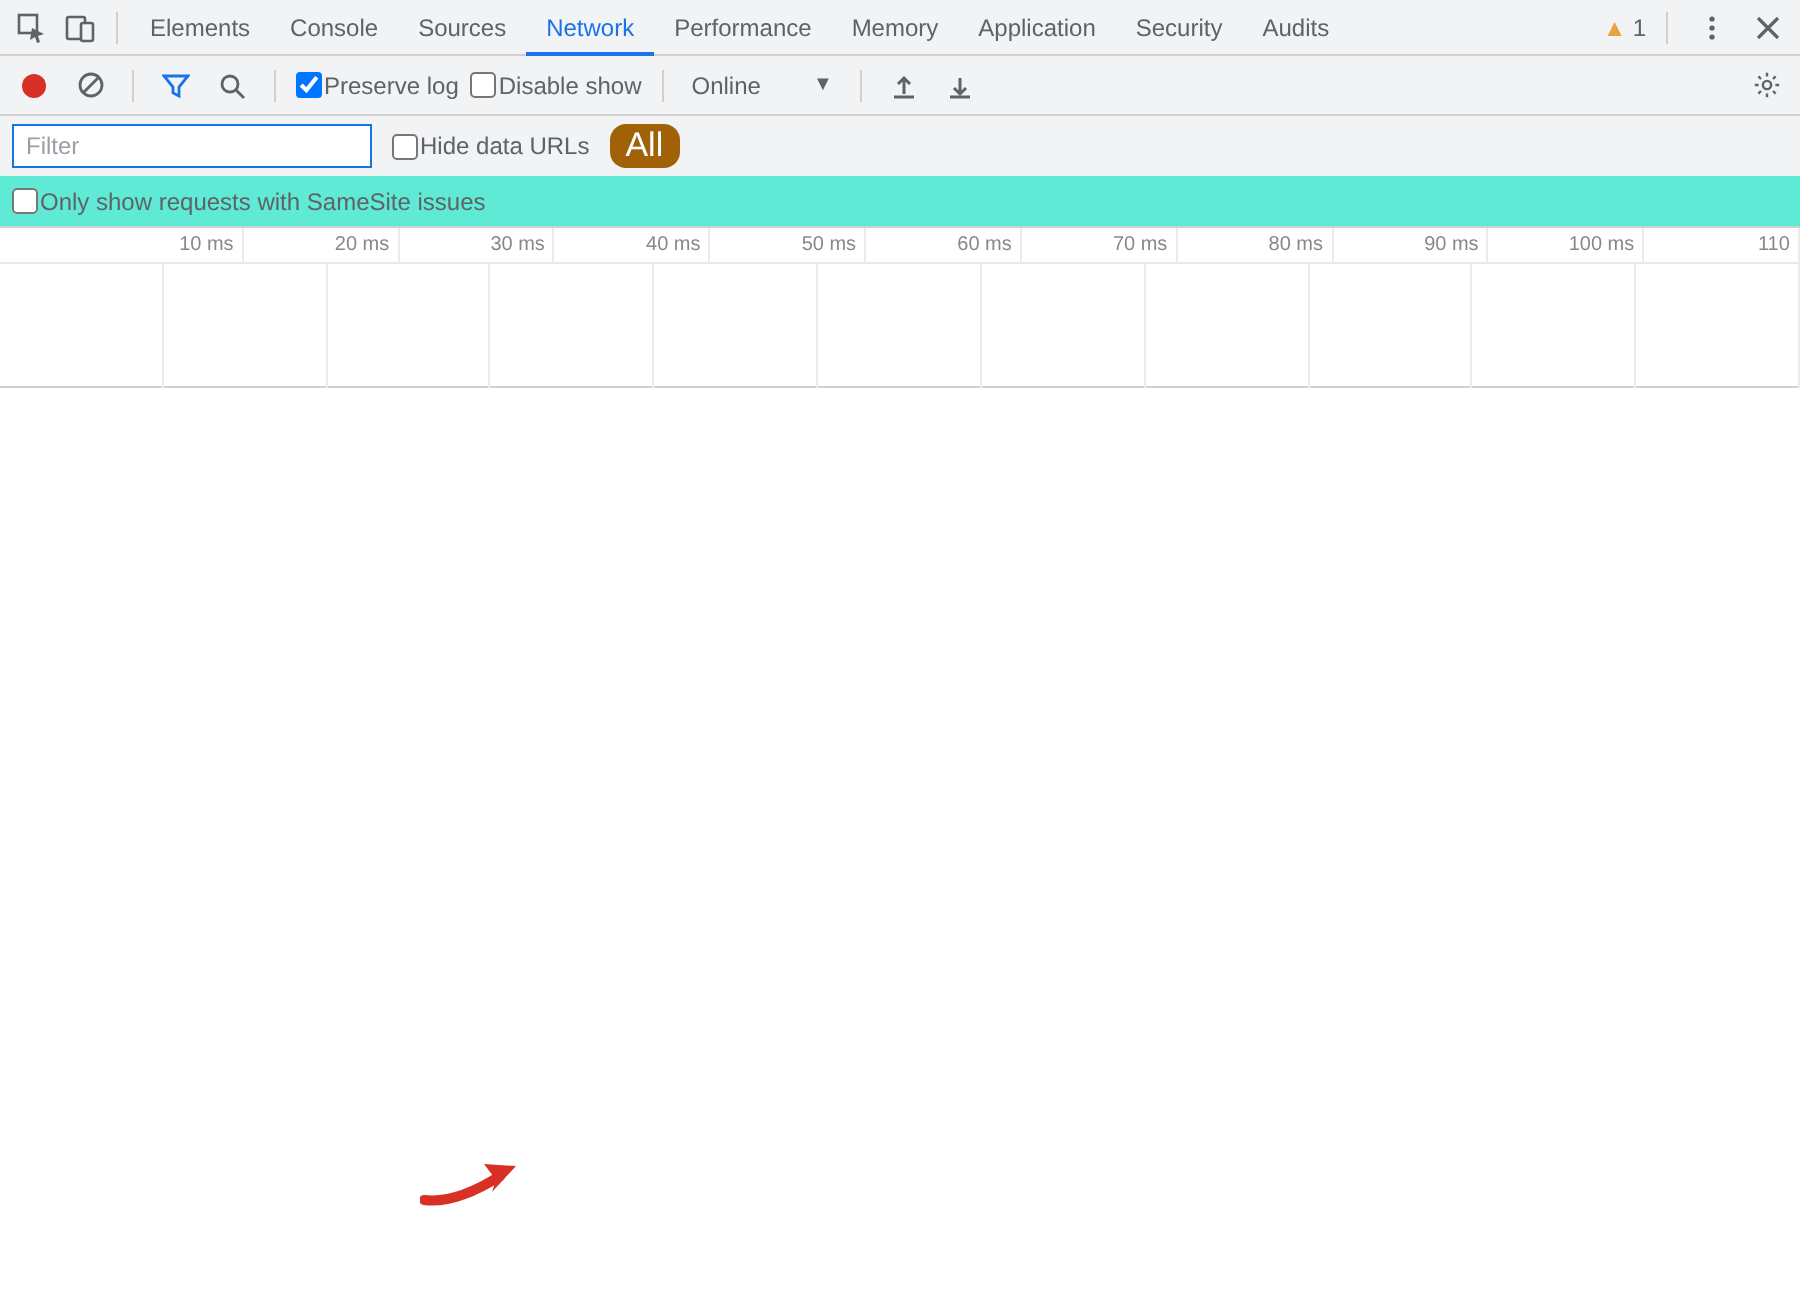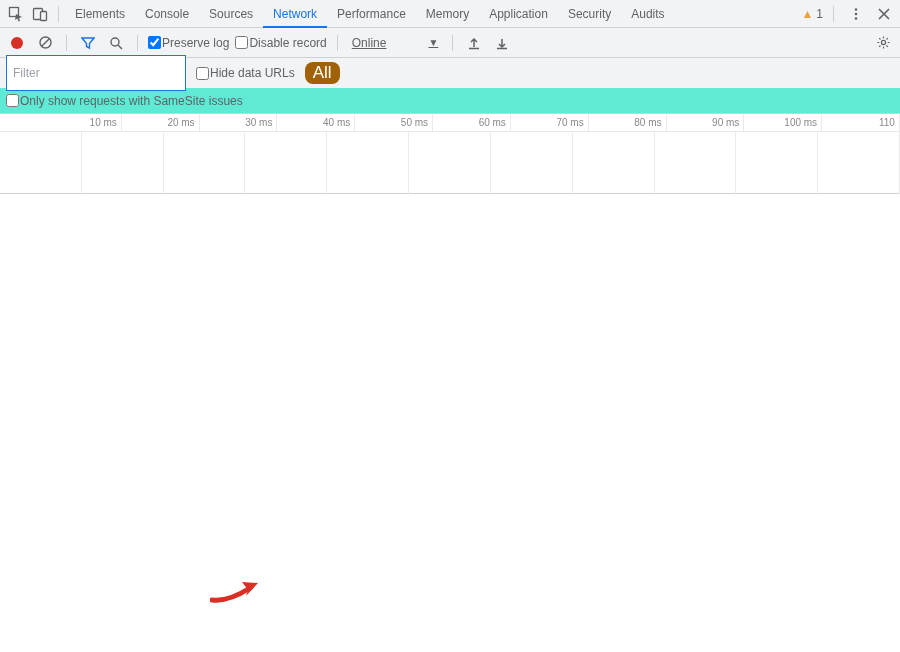--- a/index.html
+++ b/index.html
@@ -74,41 +74,40 @@
   color: #5f6368;
   cursor: pointer;
 }
 .icon-btn.blue { color: #1a73e8; }
 .chk {
   display: flex; align-items: center; gap: 1px;
   color: #5f6368;
 }
 .chk input { margin: 0; }
 .throttle {
-  display: flex; align-items: center; gap: 20px;
+  display: flex; align-items: center; gap: 4px;
   padding: 0 4px;
-  text-decoration: underline;
 }
 .throttle .arrow { font-size: 10px; color: #5f6368; }
 .settings-right {
   margin-left: auto;
   display: flex;
   align-items: center;
 }
 .filter-row {
   display: flex;
   align-items: center;
   height: 30px;
   padding: 3px 6px;
   gap: 10px;
   background: #f1f3f4;
 }
 .filter-input {
   width: 180px;
-  height: 36px;
+  height: 22px;
   border: 1px solid #1a73e8;
   outline: none;
   padding: 0 6px;
   font-size: 12px;
   color: #5f6368;
   background: #fff;
 }
 .filter-input::placeholder { color: #9aa0a6; }
 .type-pill {
   background: #a16207;
@@ -275,21 +274,21 @@
         <line x1="9" y1="9" x2="13" y2="13" stroke="#5f6368" stroke-width="1.4"></line>
       </svg>
   </div>
   <div class="sep"></div>
   <label class="chk">
     <input type="checkbox" checked="" style="">
     <span>Preserve log</span>
   </label>
   <label class="chk">
     <input type="checkbox" style="">
-    <span>Disable record</span>
+    <span>Disable show</span>
   </label>
   <div class="sep"></div>
   <div class="throttle">
     <span>Online</span>
     <span class="arrow" style="margin-left:22px;">▼</span>
   </div>
   <div class="sep"></div>
   <div class="icon-btn">
     <svg width="14" height="14" viewBox="0 0 14 14">
         <path d="M7 11 V3 M4 6 L7 3 L10 6" fill="none" stroke="#5f6368" stroke-width="1.5"></path>

